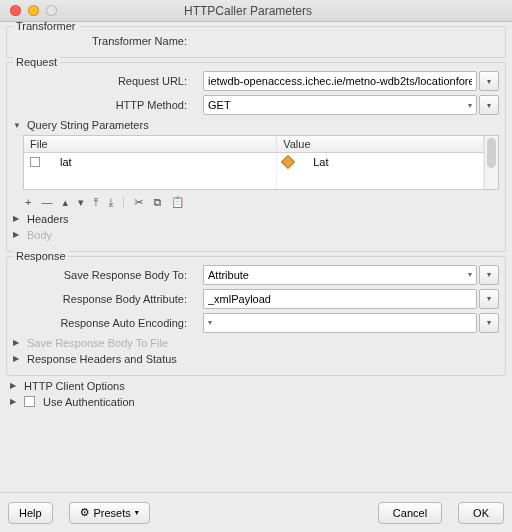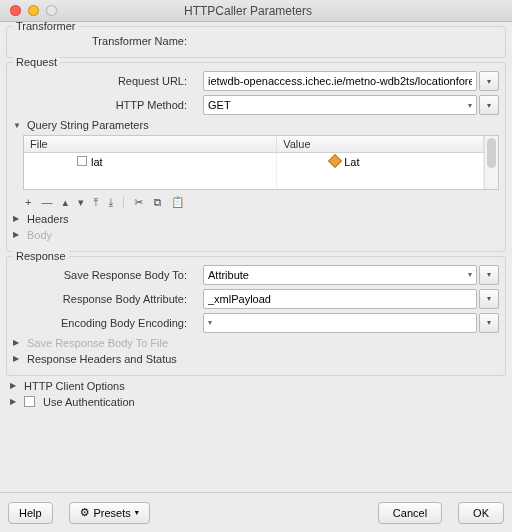--- a/index.html
+++ b/index.html
@@ -25,21 +25,21 @@
 .disclose { display: flex; align-items: center; font-size: 11px; color: #333; margin: 4px 0; cursor: pointer; gap: 4px; }
 .disclose .tri { font-size: 8px; color: #555; width: 10px; }
 .disabled-text { color: #b0b0b0; }
 .table-wrap { border: 1px solid #c8c8c8; background: #fff; margin: 2px 0; display: flex; }
 .table-main { flex: 1; }
 .table-scroll { width: 14px; background: #f3f3f3; border-left: 1px solid #e0e0e0; position: relative; }
 .thumb { position: absolute; top: 2px; left: 2px; right: 2px; height: 30px; background: #cfcfcf; border-radius: 6px; }
 table { width: 100%; border-collapse: collapse; font-size: 11px; }
 th { text-align: left; background: linear-gradient(#fbfbfb,#ededed); border-bottom: 1px solid #d0d0d0; border-right: 1px solid #e0e0e0; padding: 2px 6px; font-weight: 400; color: #333; }
 td { border-right: 1px solid #eee; padding: 2px 6px; height: 18px; }
-td .cell { display: flex; gap: 4px; margin-left: 47px; }
+td .cell { display: flex; align-items: center; gap: 20px; }
 .chk { width: 10px; height: 10px; border: 1px solid #999; background: #fff; }
 .attr-ico { width: 10px; height: 10px; background: #e8a13d; transform: rotate(45deg); border: 1px solid #b87a20; }
 .toolbar { display: flex; gap: 10px; padding: 4px 2px 0 2px; font-size: 11px; color: #555; align-items: center; }
 .toolbar span { cursor: pointer; font-size: 11px; }
 .sep { width: 1px; height: 12px; background: #ccc; }
 .footer { height: 40px; border-top: 1px solid #d0d0d0; display: flex; align-items: center; padding: 0 8px; gap: 16px; background: #ececec; }
 .btn { height: 22px; border: 1px solid #b8b8b8; border-radius: 4px; background: linear-gradient(#fdfdfd,#e8e8e8); font-size: 11px; padding: 0 14px; cursor: pointer; }
 .btn.small { padding: 0 10px; }
 .btn-gear { display: flex; align-items: center; gap: 4px; }
 .spacer { flex: 1; }
@@ -171,21 +171,21 @@
 
       <div class="row">
         <div class="label">Response Body Attribute:</div>
         <div class="field-wrap">
           <input class="text" value="_xmlPayload" style="">
           <div class="popbtn">▾</div>
         </div>
       </div>
 
       <div class="row">
-        <div class="label">Encoding Body Encoding:</div>
+        <div class="label">Response Auto Encoding:</div>
         <div class="field-wrap">
           <div class="combo-div">
             <span class="combo-caret">▾</span>
           </div>
           <div class="popbtn">▾</div>
         </div>
       </div>
 
       <div class="disclose">
         <span class="tri disabled-text">▶</span>

